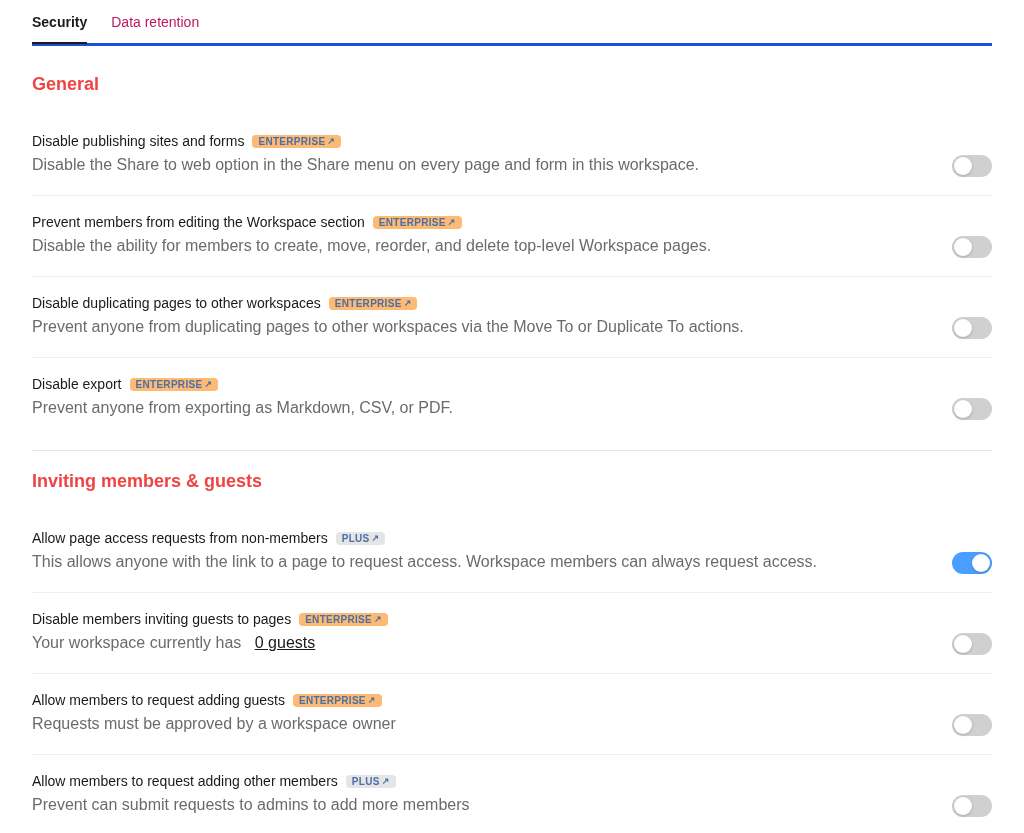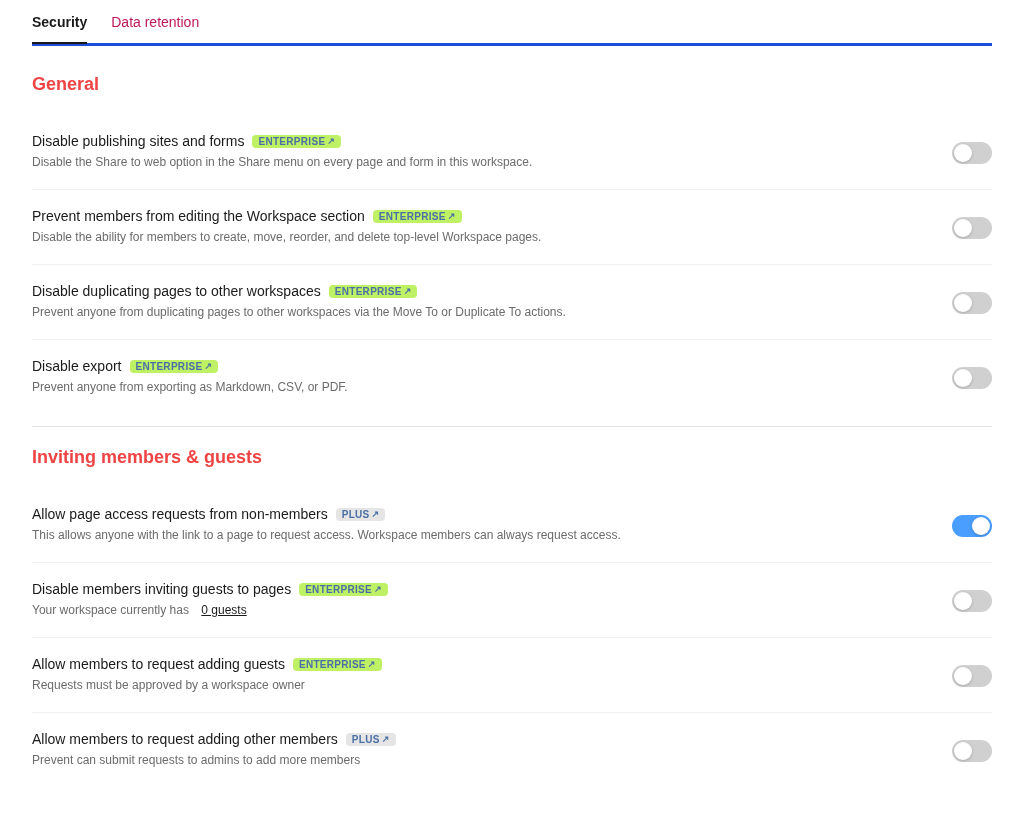--- a/index.html
+++ b/index.html
@@ -56,21 +56,21 @@
     }
 
     
     .settings-list {
       display: flex;
       flex-direction: column;
     }
 
     .setting-row {
       display: flex;
-      align-items: center;
+      align-items: flex-end;
       justify-content: space-between;
       padding: 18px 0;
       border-bottom: 1px solid #f0f0f0;
     }
 
     .setting-row:last-child {
       border-bottom: none;
     }
 
     .setting-content {
@@ -86,21 +86,21 @@
       flex-wrap: wrap;
     }
 
     .setting-title {
       font-size: 14px;
       font-weight: 500;
       color: #1a1a1a;
     }
 
     .setting-description {
-      font-size: 12px;
+      font-size: 16px;
       color: #6b6b6b;
       line-height: 1.5;
     }
 
     .setting-description a {
       color: #1a1a1a;
       text-decoration: underline;
       padding-left: 9px;
     }
 
@@ -111,21 +111,21 @@
       gap: 2px;
       padding: 1px 6px;
       border-radius: 4px;
       font-size: 10px;
       font-weight: 700;
       letter-spacing: 0.3px;
       text-transform: uppercase;
     }
 
     .badge-enterprise {
-      background: #bef264;
+      background: #fdba74;
       color: #4a6fa5;
     }
 
     .badge-plus {
       background: #e5e5e5;
       color: #4a6fa5;
     }
 
     .badge-arrow {
       font-size: 9px;

